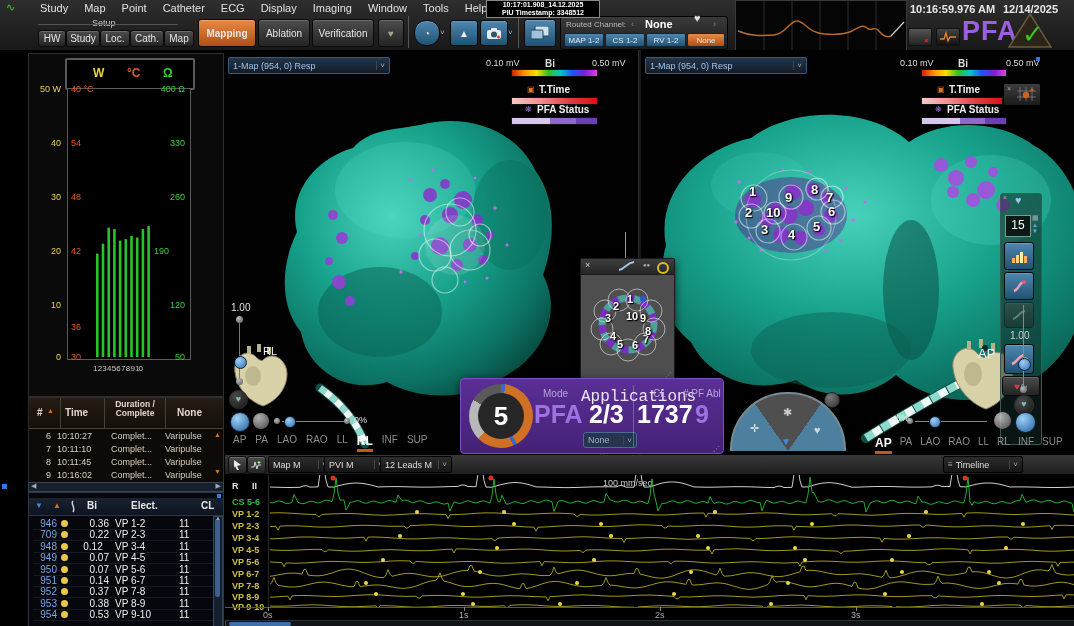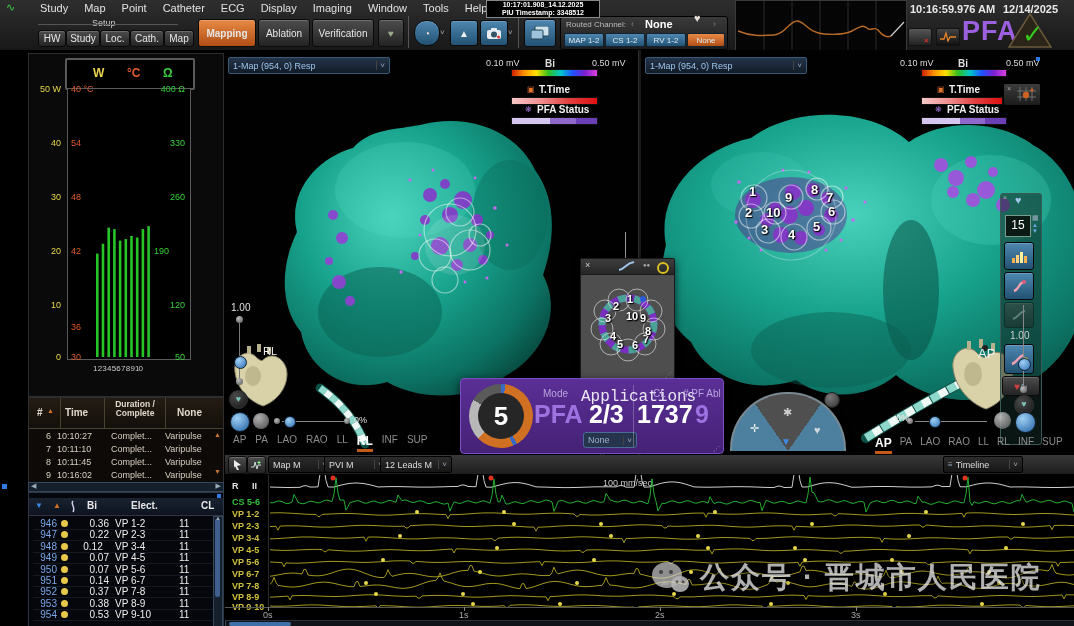--- a/index.html
+++ b/index.html
@@ -258,21 +258,21 @@
       </div>
       <div id="points-rows">
           <div class="t2row" style="left: 4px; top: 25px; width: 182px; border-bottom: 1px solid rgb(20, 26, 36);">
             <span style="color:#7aa8e8;text-align:right;padding-right:4px;">946</span>
             <span><span class="dot" style="display:inline-block;"></span></span>
             <span style="color:#eee;text-align:right;padding-right:6px;">0.36</span>
             <span style="color:#eee;">VP 1-2</span>
             <span style="color:#eee;">11</span>
           </div>
           <div class="t2row" style="left: 4px; top: 36.4px; width: 182px; border-bottom: 1px solid rgb(20, 26, 36);">
-            <span style="color:#7aa8e8;text-align:right;padding-right:4px;">947</span>
+            <span style="color:#7aa8e8;text-align:right;padding-right:4px;">709</span>
             <span><span class="dot" style="display:inline-block;"></span></span>
             <span style="color:#eee;text-align:right;padding-right:6px;">0.22</span>
             <span style="color:#eee;">VP 2-3</span>
             <span style="color:#eee;">11</span>
           </div>
           <div class="t2row" style="left: 4px; top: 47.8px; width: 182px; border-bottom: 1px solid rgb(20, 26, 36);">
             <span style="color:#7aa8e8;text-align:right;padding-right:4px;">948</span>
             <span><span class="dot" style="display:inline-block;"></span></span>
             <span style="color:#eee;text-align:center;padding-right:6px;">0.12</span>
             <span style="color:#eee;">VP 3-4</span>
@@ -797,26 +797,14 @@
     <div class="abs" style="left:631px;top:152px;width:1px;height:4px;background:#888;"></div>
     <span class="txt" style="left:38px;top:155px;font-size:9px;color:#aaa;">0s</span>
     <span class="txt" style="left:234px;top:155px;font-size:9px;color:#aaa;">1s</span>
     <span class="txt" style="left:430px;top:155px;font-size:9px;color:#aaa;">2s</span>
     <span class="txt" style="left:626px;top:155px;font-size:9px;color:#aaa;">3s</span>
     <div class="abs scroll" style="left:0;top:165px;width:849px;height:6px;background:#101418;border-top:1px solid #2a2f38;">
       <div class="abs" style="left:3px;top:1px;width:62px;height:4px;background:#3f6fa8;border-radius:2px;"></div>
     </div>
   </div>
 
-  <div class="abs" style="left:650px;top:558px;display:flex;align-items:center;gap:10px;opacity:.78;pointer-events:none;">
-    <svg width="40" height="36">
-      <ellipse cx="17" cy="15" rx="15" ry="13" fill="#d8d8d8" opacity="0.85"></ellipse>
-      <circle cx="11" cy="12" r="2" fill="#555"></circle>
-        <circle cx="21" cy="12" r="2" fill="#555"></circle>
-      <polygon points="10,26 14,21 20,24" fill="#d8d8d8" opacity="0.85"></polygon>
-      <ellipse cx="30" cy="24" rx="9" ry="8" fill="#e4e4e4" opacity="0.9"></ellipse>
-      <circle cx="27" cy="22" r="1.4" fill="#666"></circle>
-        <circle cx="33" cy="22" r="1.4" fill="#666"></circle>
-    </svg>
-    <span style="font-size:29px;font-weight:bold;color:#e2e2e2;text-shadow:0 0 6px rgba(0,0,0,.8);letter-spacing:2px;">公众号 · 晋城市人民医院</span>
-  </div>
 
 </div>
 
 </body></html>

